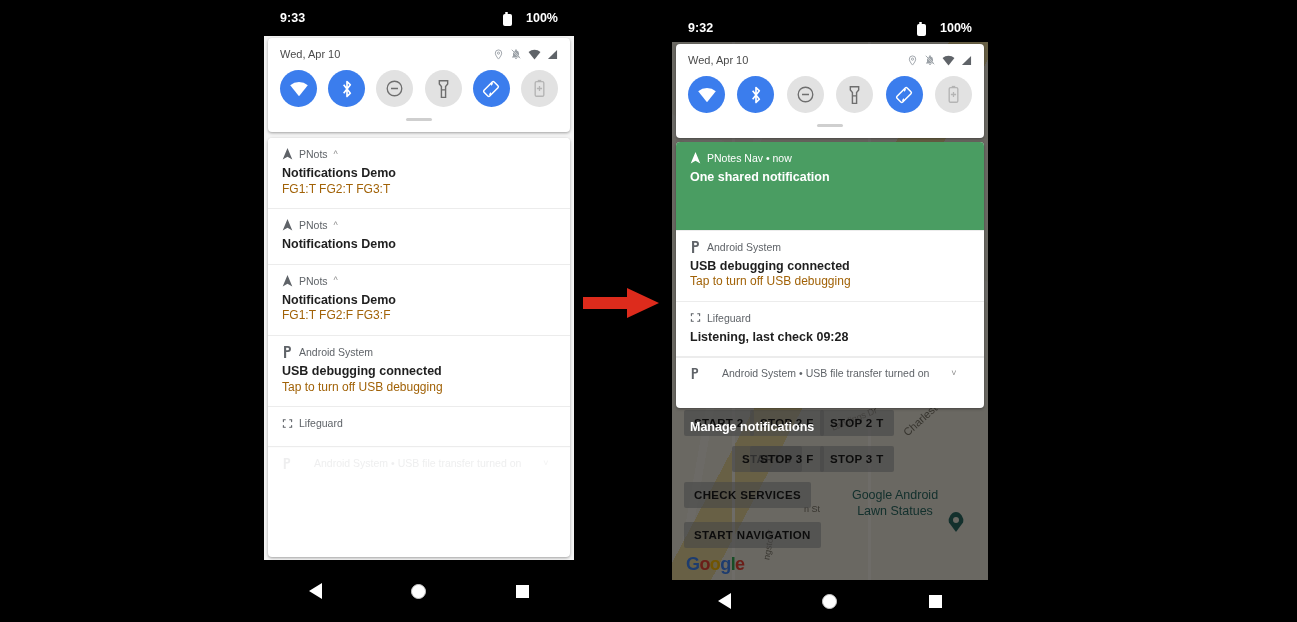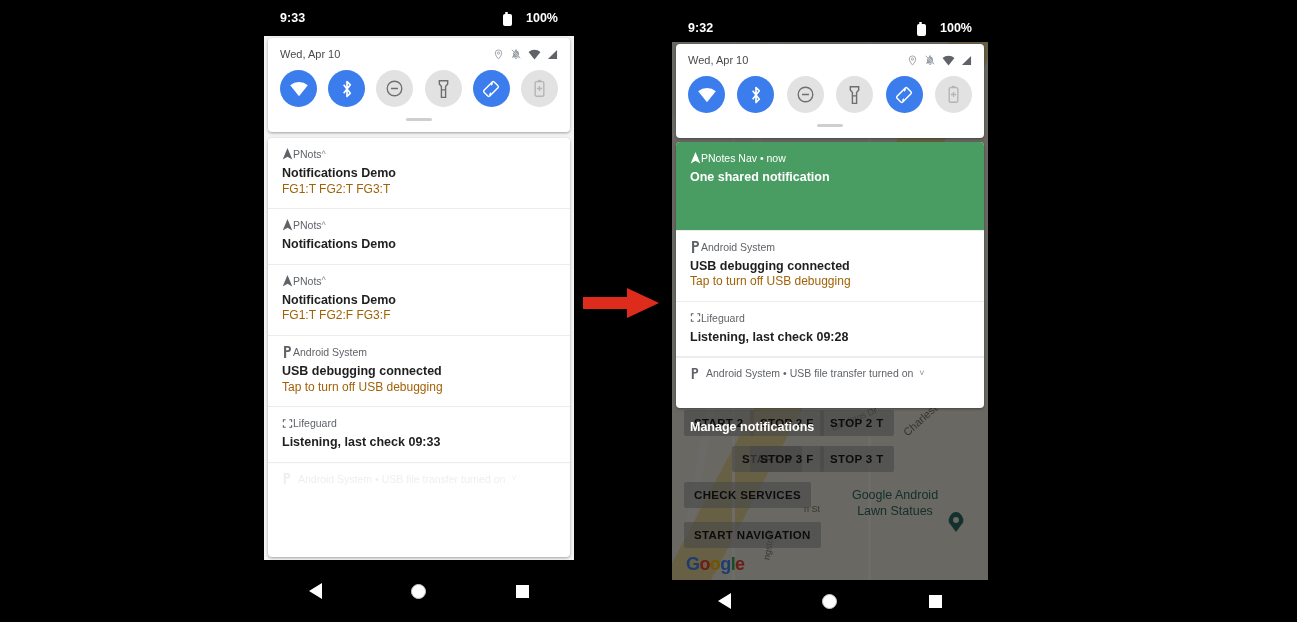--- a/index.html
+++ b/index.html
@@ -108,32 +108,32 @@
     background: #fff; border-radius: 4px;
     box-shadow: 0 1px 3px rgba(0,0,0,.35);
     overflow: hidden;
   }
   .notif {
     padding: 10px 14px 11px; background: #fff;
     border-bottom: 1px solid #ececec;
   }
   .notif:last-child { border-bottom: none; }
   .notif.green { background: #4a9d62; }
-  .notif-head { display: flex; align-items: center; gap: 0; margin-bottom: 6px; }
+  .notif-head { display: flex; align-items: center; gap: 6px; margin-bottom: 6px; }
   .notif-app { font-size: 10.5px; color: #5f6368; }
   .notif.green .notif-app { color: #ffffff; }
   .notif-title { font-size: 12.5px; font-weight: 700; color: #1f1f1f; line-height: 1.25; }
   .notif.green .notif-title { color: #fff; font-weight: 700; }
   .notif-body { font-size: 12px; color: #a16207; line-height: 1.3; }
   .chevron-up { font-size: 9px; color: #8a8a8a; line-height: 1; }
   .notif.green .notif-title { margin-bottom: 0; }
   .notif.green { padding-bottom: 44px; }
 
   .notif-footer {
-    padding: 9px 14px; display: flex; align-items: center; gap: 6px;
+    padding: 9px 14px; display: flex; align-items: center; gap: 22px;
     background: #fff; border-top: 1px solid #ececec;
   }
   .notif-footer .notif-app { font-size: 10.5px; }
   .notif-footer.faded { opacity: .1; }
 
   .manage-row {
     position: absolute; left: 4px; right: 4px;
     display: flex; align-items: center;
   }
   .manage-label { color: #fff; font-size: 12.5px; font-weight: 700; padding-left: 14px; }
@@ -276,21 +276,20 @@
       </div>
       <div class="notif">
         <div class="notif-head">
           <svg width="11" height="11" viewBox="0 0 16 16">
               <g fill="none" stroke="#5f6368" stroke-width="1.6" stroke-linecap="round">
                 <path d="M2 5.2V2.6h2.8M11.2 2.6H14v2.6M14 10.8v2.6h-2.8M4.8 13.4H2v-2.6"></path>
               </g>
             </svg>
           <span class="notif-app">Lifeguard</span>
         </div>
-        <div class="notif-title">Listening, last check 09:33</div>
       </div>
       <div class="notif-footer faded">
         <svg width="10" height="11" viewBox="0 0 14 16">
             <path fill="#5f6368" d="M2.4 0h5.2a4 4 0 0 1 0 8H5.2v8H2.4zM5.2 2.2v3.6h2a1.8 1.8 0 0 0 0-3.6z"></path>
           </svg>
         <span class="notif-app">Android System • USB file transfer turned on</span>
         <span class="chevron-up">˅</span>
       </div>
     </div>
 

